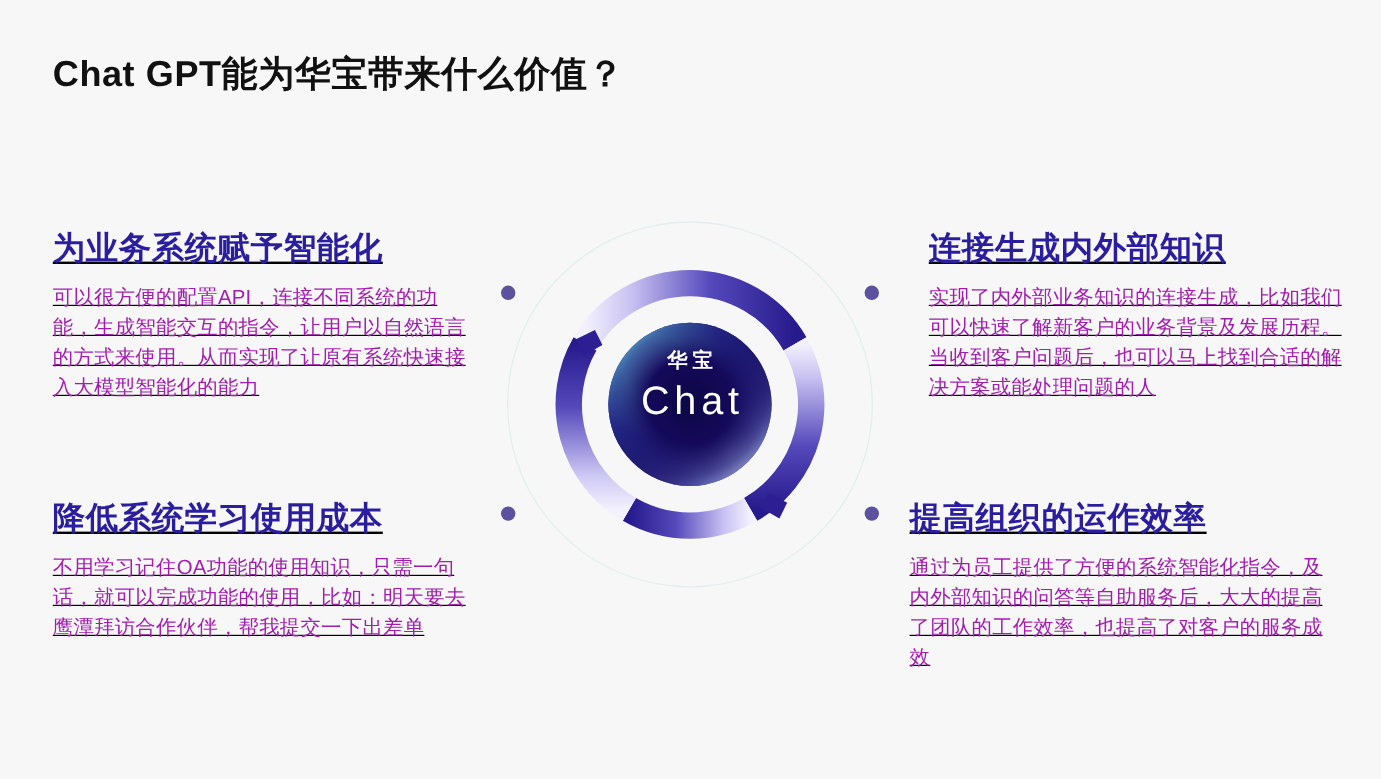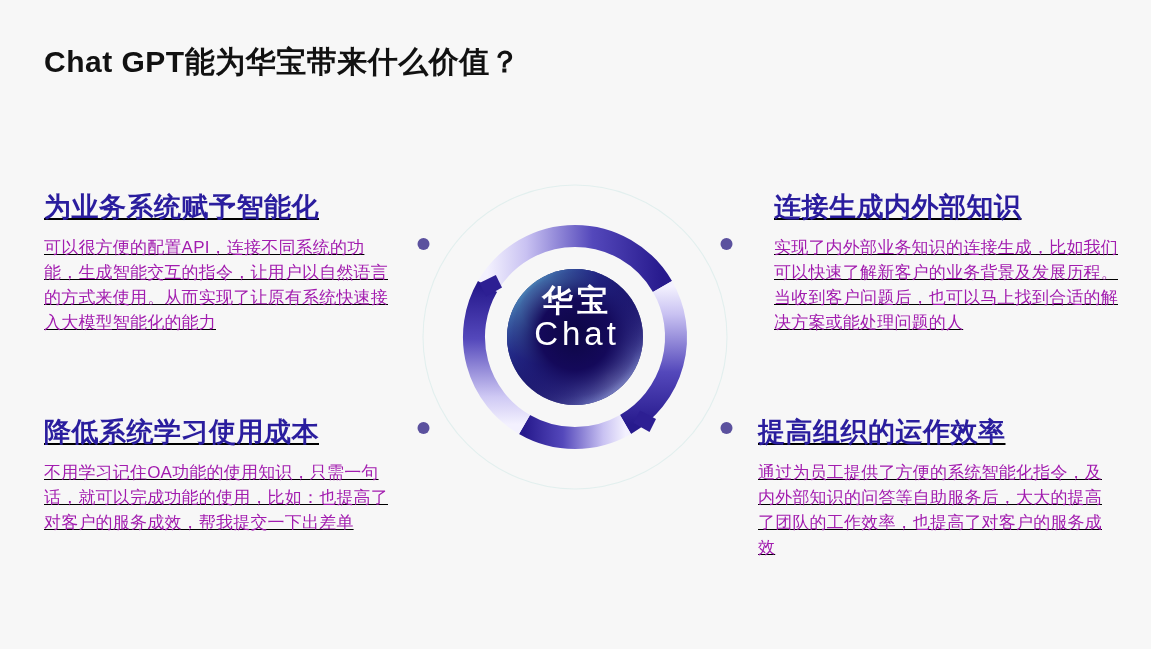--- a/index.html
+++ b/index.html
@@ -56,21 +56,21 @@
 
   .core-text {
     position:absolute;
     left:0; right:0;
     top:124px;
     text-align:center;
     color:#ffffff;
     pointer-events:none;
   }
   .core-line1 {
-    font-size:31px;
+    font-size:17px;
     font-weight:bold;
     letter-spacing:4px;
     line-height:32px;
     text-indent:4px;
   }
   .core-line2 {
     font-size:33px;
     font-weight:normal;
     letter-spacing:4px;
     line-height:34px;
@@ -89,21 +89,21 @@
     <div class="block-body">可以很方便的配置API，连接不同系统的功能，生成智能交互的指令，让用户以自然语言的方式来使用。从而实现了让原有系统快速接入大模型智能化的能力</div>
   </div>
 
   <div class="block q-tr">
     <div class="block-heading">连接生成内外部知识</div>
     <div class="block-body">实现了内外部业务知识的连接生成，比如我们可以快速了解新客户的业务背景及发展历程。当收到客户问题后，也可以马上找到合适的解决方案或能处理问题的人</div>
   </div>
 
   <div class="block q-bl">
     <div class="block-heading">降低系统学习使用成本</div>
-    <div class="block-body">不用学习记住OA功能的使用知识，只需一句话，就可以完成功能的使用，比如：也提高了对客户的服务成效，帮我提交一下出差单</div>
+    <div class="block-body">不用学习记住OA功能的使用知识，只需一句话，就可以完成功能的使用，比如：明天要去鹰潭拜访合作伙伴，帮我提交一下出差单</div>
   </div>
 
   <div class="block q-br">
     <div class="block-heading">提高组织的运作效率</div>
     <div class="block-body">通过为员工提供了方便的系统智能化指令，及内外部知识的问答等自助服务后，大大的提高了团队的工作效率，也提高了对客户的服务成效</div>
   </div>
 
   <div class="graphic">
     <svg viewBox="0 0 352 352" xmlns="http://www.w3.org/2000/svg">
       <defs>

